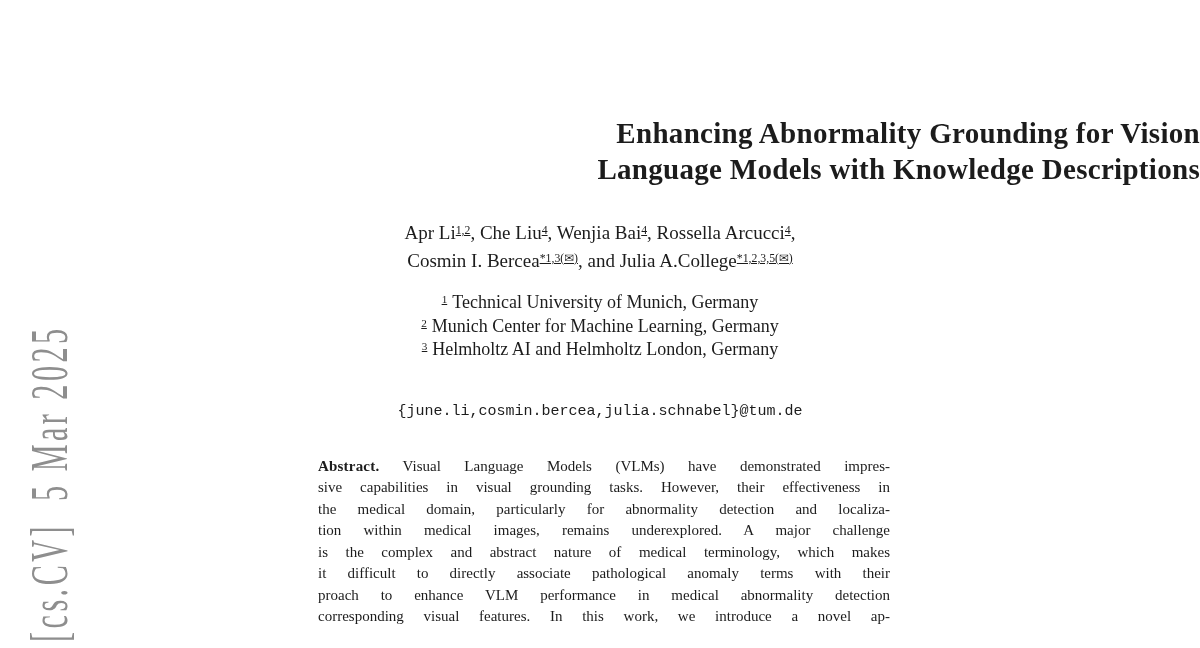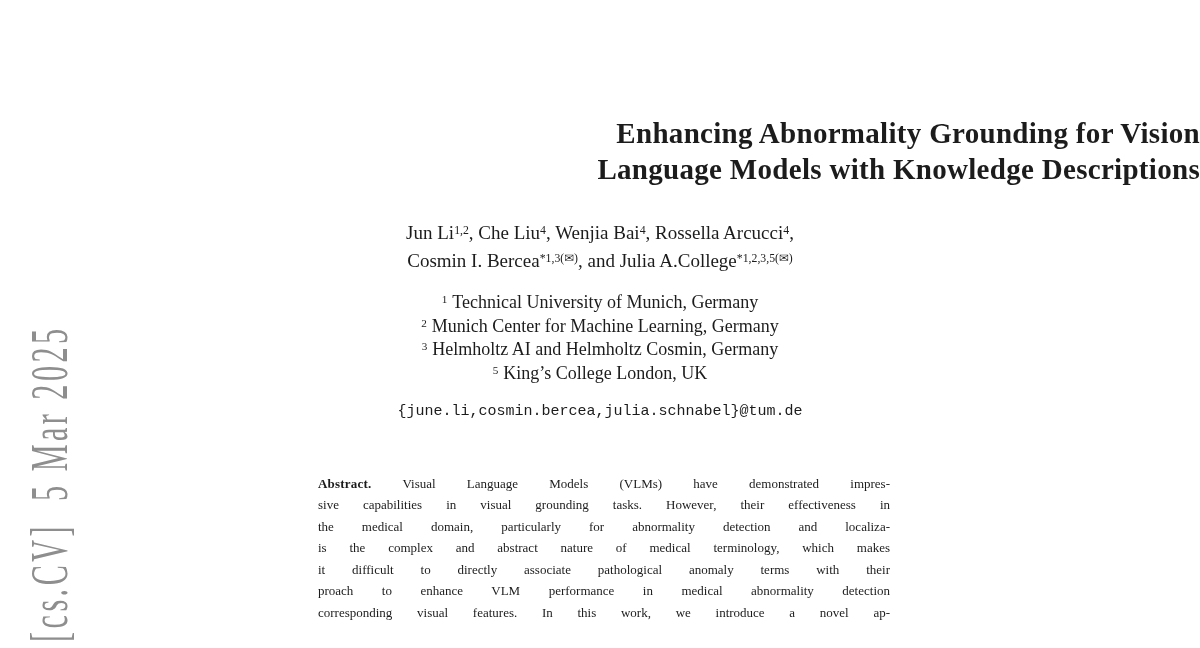--- a/index.html
+++ b/index.html
@@ -43,20 +43,21 @@
     text-align: center;
     font-size: 19px;
     line-height: 25px;
   }
 
   .sup {
     font-size: 62%;
     position: relative;
     top: -0.45em;
     vertical-align: baseline;
+    text-decoration: underline;
   }
 
   .affils {
     position: absolute;
     top: 292px; left: 0; right: 0;
     text-align: center;
     font-size: 18px;
     line-height: 21.7px;
   }
   .affil .sup { margin-right: 5px; }
@@ -65,24 +66,24 @@
     position: absolute;
     top: 402px; left: 0; right: 0;
     text-align: center;
     font-family: "Liberation Mono", "DejaVu Sans Mono", monospace;
     font-size: 15px;
     line-height: 19px;
   }
 
   .abstract {
     position: absolute;
-    top: 473px;
+    top: 456px;
     left: 318px;
     width: 572px;
-    font-size: 13px;
+    font-size: 15px;
     line-height: 21.45px;
   }
   .abs-line {
     height: 21.45px;
     overflow: hidden;
     text-align: justify;
     text-align-last: justify;
   }
   .abs-line b { letter-spacing: 0.2px; }
 </style>
@@ -92,36 +93,36 @@
 <div id="page">
 
   <div class="watermark">[cs.CV]  5 Mar 2025</div>
 
   <div class="title">
     <div>Enhancing Abnormality Grounding for Vision</div>
     <div>Language Models with Knowledge Descriptions</div>
   </div>
 
   <div class="authors">
-    <div><span>Jun Li</span><span class="sup">1,2</span><span>, Che Liu</span><span class="sup">4</span><span>, Wenjia Bai</span><span class="sup">4</span><span>, Rossella Arcucci</span><span class="sup">4</span><span>,</span></div>
+    <div><span>Apr Li</span><span class="sup">1,2</span><span>, Che Liu</span><span class="sup">4</span><span>, Wenjia Bai</span><span class="sup">4</span><span>, Rossella Arcucci</span><span class="sup">4</span><span>,</span></div>
     <div><span>Cosmin I. Bercea</span><span class="sup">*1,3(✉)</span><span>, and Julia A.College</span><span class="sup">*1,2,3,5(✉)</span></div>
   </div>
 
   <div class="affils">
     <div class="affil"><span class="sup">1</span><span>Technical University of Munich, Germany</span></div>
     <div class="affil"><span class="sup">2</span><span>Munich Center for Machine Learning, Germany</span></div>
-    <div class="affil"><span class="sup">3</span><span>Helmholtz AI and Helmholtz Cosmin, Germany</span></div>
-    <div class="affil"><span class="sup">5</span><span>King’s College London, UK</span></div>
+    <div class="affil"><span class="sup">3</span><span>Helmholtz AI and Helmholtz London, Germany</span></div>
   </div>
 
   <div class="email">{june.li,cosmin.bercea,julia.schnabel}@tum.de</div>
 
   <div class="abstract">
     <div class="abs-line"><b>Abstract.</b> <span>Visual Language Models (VLMs) have demonstrated impres-</span></div>
     <div class="abs-line">sive capabilities in visual grounding tasks. However, their effectiveness in</div>
     <div class="abs-line">the medical domain, particularly for abnormality detection and localiza-</div>
+    <div class="abs-line">tion within medical images, remains underexplored. A major challenge</div>
     <div class="abs-line">is the complex and abstract nature of medical terminology, which makes</div>
     <div class="abs-line">it difficult to directly associate pathological anomaly terms with their</div>
     <div class="abs-line">proach to enhance VLM performance in medical abnormality detection</div>
     <div class="abs-line">corresponding visual features. In this work, we introduce a novel ap-</div>
   </div>
 
 </div>
 
 </body></html>

